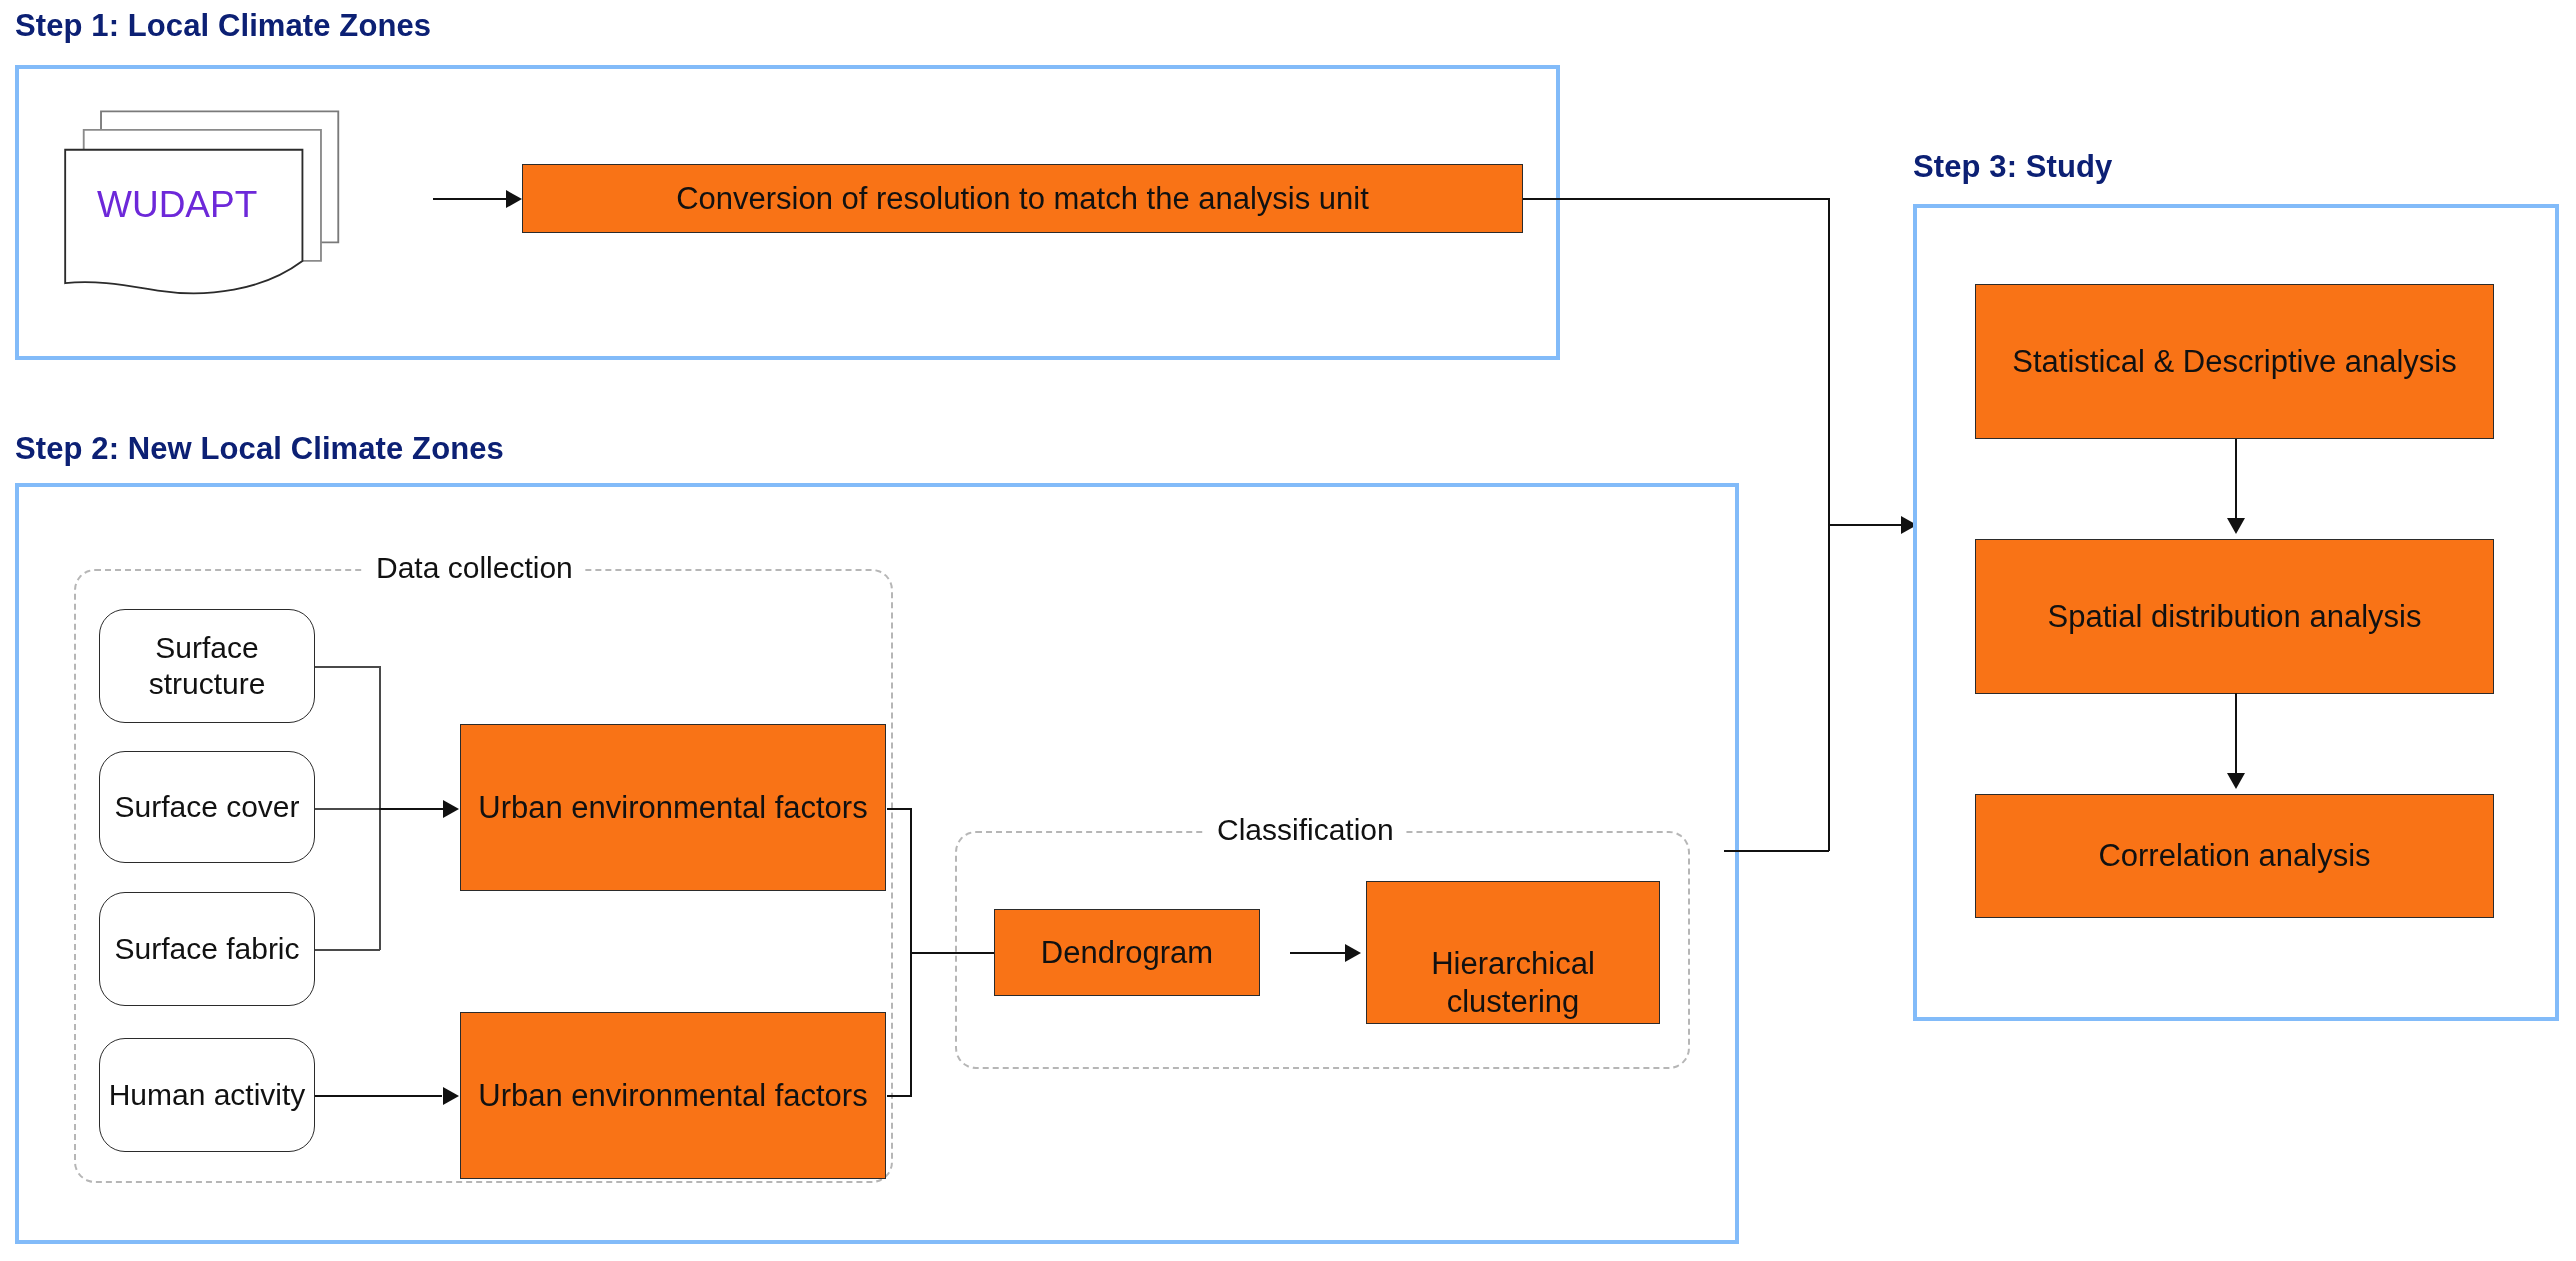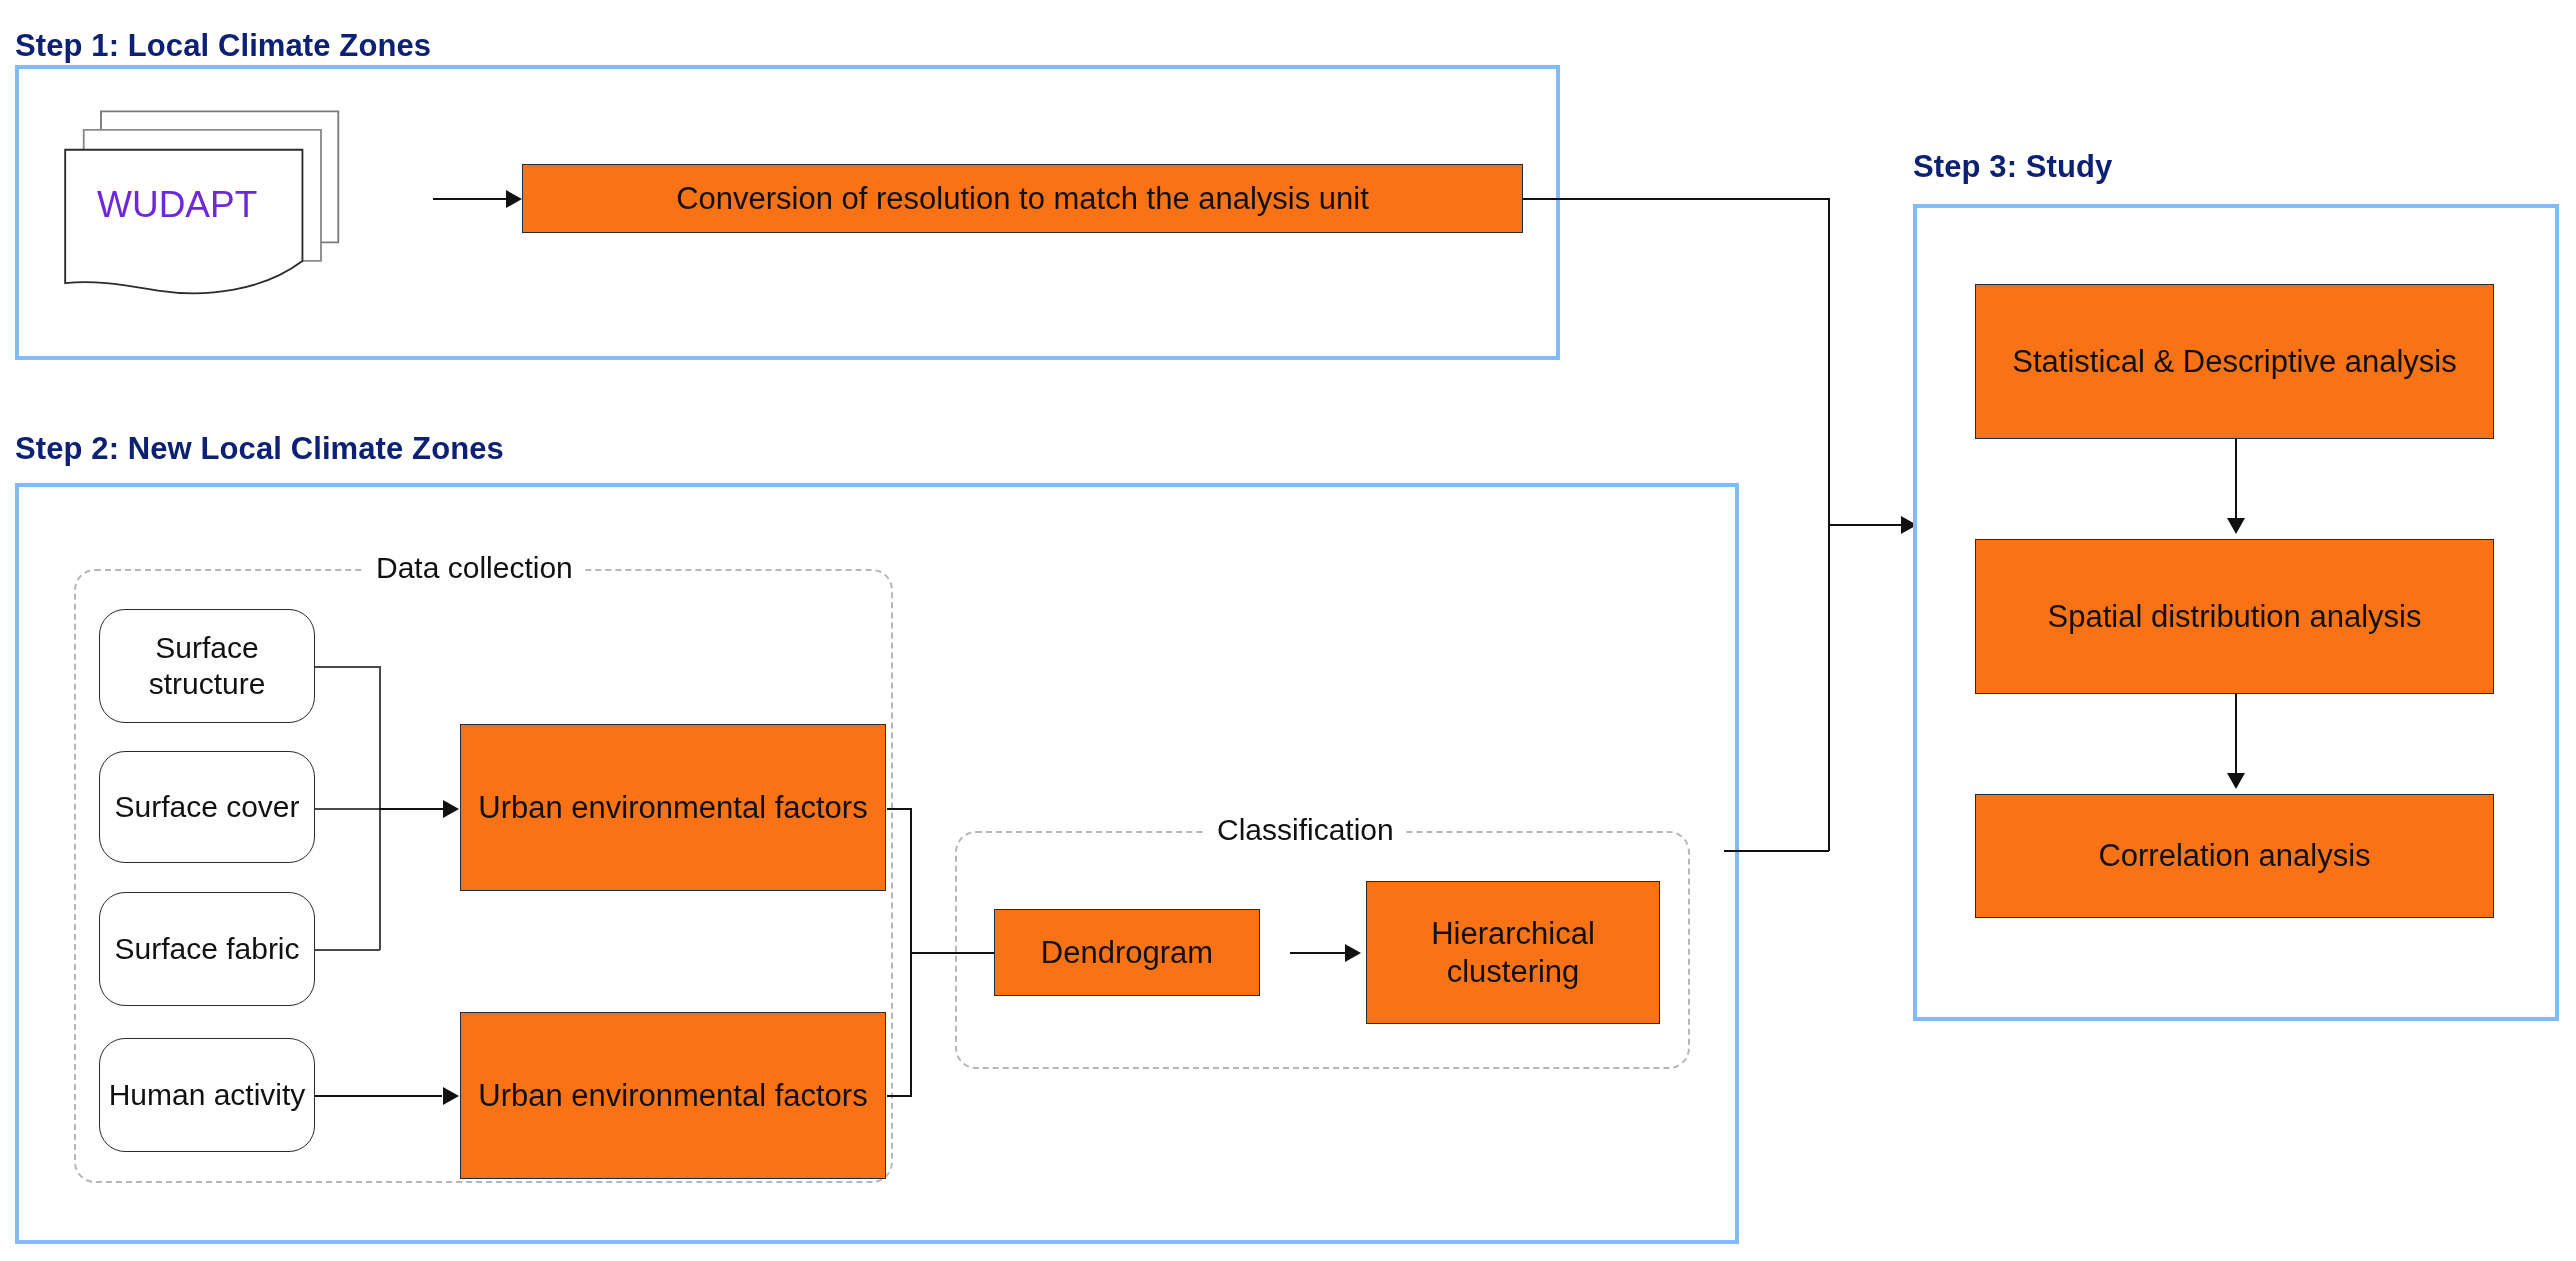--- a/index.html
+++ b/index.html
@@ -117,21 +117,21 @@
     font-size: 37px;
     color: #6d28d9;
     white-space: nowrap;
   }
 </style>
 </head>
 <body>
 
 <div id="canvas">
 
-  <div class="step-title" style="left:15px; top:10px;margin-top:20px;">Step 1: Local Climate Zones</div>
+  <div class="step-title" style="left:15px; top:10px;">Step 1: Local Climate Zones</div>
 
   <div class="panel" style="left:15px; top:65px; width:1545px; height:295px;"></div>
 
   <div class="docstack" style="left:59px; top:105px; width:346px; height:192px;">
     <svg width="346" height="192" viewBox="0 0 560 310">
 
       <path d="M 68 10 L 452 10 L 452 222 L 68 222 Z" fill="#ffffff" stroke="#7a7a7a" stroke-width="3"></path>
 
       <path d="M 40 40 L 424 40 L 424 252 L 40 252 Z" fill="#ffffff" stroke="#8a8a8a" stroke-width="3"></path>
 
@@ -194,21 +194,21 @@
   <div class="dashed-group" style="left:955px; top:831px; width:735px; height:238px;"></div>
   <div class="dashed-label" style="left:1206px; top:815px;">Classification</div>
 
   <div class="box" style="left:994px; top:909px; width:266px; height:87px; font-size:31px;">
     <span>Dendrogram</span>
   </div>
 
   <div class="hline" style="left:1290px; top:952px; width:56px;"></div>
   <div class="arrow-r" style="left:1345px; top:944px;"></div>
 
-  <div class="box" style="left:1366px; top:881px; width:294px; height:143px; font-size:31px;">
+  <div class="box" style="left:1366px; top:881px; width:294px; height:143px; font-size:31px;align-items:flex-end;">
     <span>Hierarchical clustering</span>
   </div>
 
   <div class="hline" style="left:1523px; top:198px; width:306px;"></div>
 
   <div class="hline" style="left:1724px; top:850px; width:105px;"></div>
 
   <div class="vline" style="left:1828px; top:198px; height:653px;"></div>
 
   <div class="hline" style="left:1828px; top:524px; width:74px;"></div>

